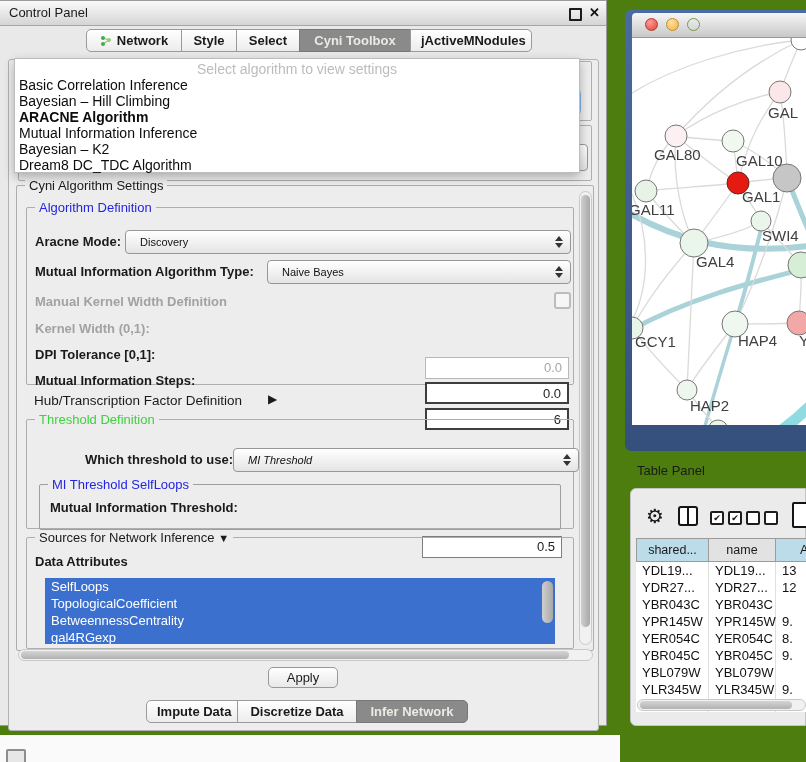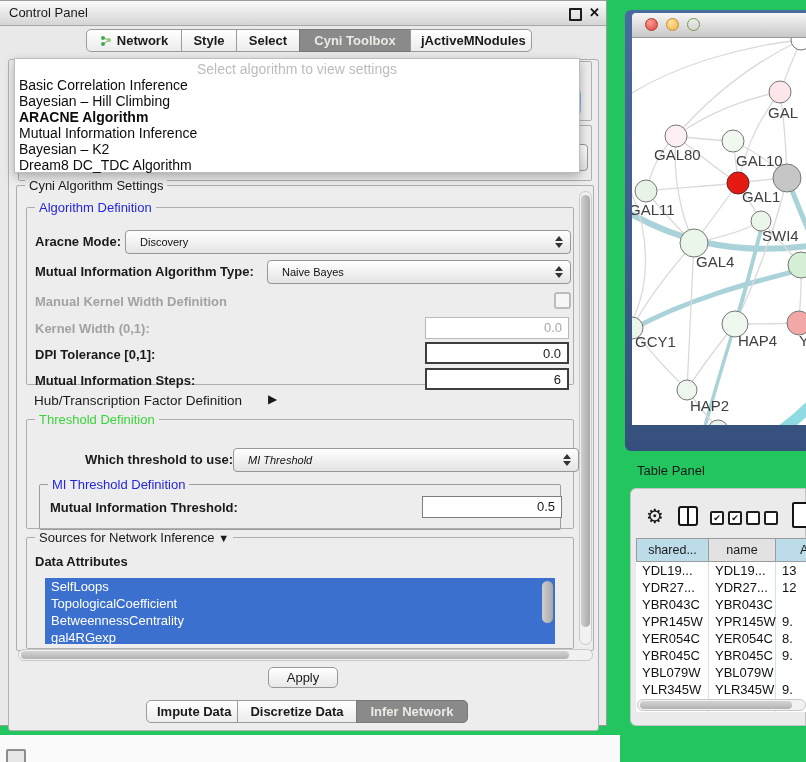--- a/index.html
+++ b/index.html
@@ -1,16 +1,16 @@
 <!DOCTYPE html>
 <html><head>
 <meta charset="utf-8">
 <style>
   html,body{margin:0;padding:0;background:#e9e9e9;}
-  .screen{position:relative;width:806px;height:762px;overflow:hidden;background:#22c55e;
+  .screen{position:relative;width:806px;height:762px;overflow:hidden;background:#4d7c0f;
           font-family:"Liberation Sans",sans-serif;color:#1a1a1a;}
   .abs{position:absolute;}
   
   .cp{position:absolute;left:0;top:8;width:607px;height:726px;background:#e9e9e9;
       border:1px solid #9c9c9c;border-left:none;box-sizing:border-box;}
   .cp-titlebar{position:absolute;left:0;top:0;width:100%;height:24px;
       background:linear-gradient(#fafafa,#d5d5d5);border-bottom:1px solid #a6a6a6;}
   .cp-title{position:absolute;left:9px;top:0;line-height:24px;font-size:13px;color:#1a1a1a;}
   .float-btn{position:absolute;right:24px;top:7px;width:9px;height:9px;border:2px solid #1b1b1b;border-radius:1px;}
   .close-btn{position:absolute;right:6px;top:4px;font-size:13px;font-weight:bold;color:#111;}
@@ -37,21 +37,21 @@
          padding-left:14px;color:#111;}
   .combo .arr{position:absolute;right:7px;top:50%;margin-top:-6px;width:8px;height:12px;}
   .combo .arr::before{content:"";position:absolute;top:0;left:0;border-left:4px solid transparent;
          border-right:4px solid transparent;border-bottom:5px solid #333;}
   .combo .arr::after{content:"";position:absolute;bottom:0;left:0;border-left:4px solid transparent;
          border-right:4px solid transparent;border-top:5px solid #333;}
   .combo.focused{box-shadow:0 0 0 3px #85b4e6;}
   .combo.ghost{color:#b3b3b3;}
   
   .field{position:absolute;box-sizing:border-box;height:22px;line-height:20px;background:#fff;
-         font-size:13px;text-align:right;padding:0 6px;}
+         font-size:13px;text-align:right;padding:0 6px;margin-top:40px;}
   .field.strong{border:2px solid #3e3e3e;}
   .field.mid{border:1px solid #7d7d7d;}
   .field.dis{border:1px solid #b9b9b9;color:#a8a8a8;}
   .lbl{position:absolute;font-size:13px;font-weight:bold;white-space:nowrap;}
   .lbl.dis{color:#a2a2a2;}
   .lbl.plain{font-weight:normal;}
   .chk{position:absolute;width:13px;height:13px;border:2px solid #bcbcbc;border-radius:3px;background:#f6f6f6;}
   
   .sb-v{position:absolute;width:13px;background:#f1f1f1;border:1px solid #c9c9c9;border-radius:7px;box-sizing:border-box;}
   .sb-v .th{position:absolute;left:1px;right:1px;border-radius:6px;background:linear-gradient(90deg,#cfcfcf,#a8a8a8);}
@@ -159,21 +159,21 @@
     <span class="lbl plain" style="left:268px;top:391px;font-size:12px;">▶</span>
 
     <div class="gbox" style="left:26px;top:418px;width:548px;height:110px;">
       <span class="legend green">Threshold Definition</span>
       <span class="lbl" style="left:58px;top:32px;">Which threshold to use:</span>
       <div class="combo" style="left:206px;top:28px;width:346px;font-style:italic;">
         <span>MI Threshold</span>
         <span class="arr"></span>
       </div>
       <div class="gbox" style="left:12px;top:64px;width:522px;height:46px;border-color:#9d9d9d;">
-        <span class="legend blue">MI Threshold Definition</span>
+        <span class="legend blue">MI Threshold SelfLoops</span>
         <span class="lbl" style="left:10px;top:15px;">Mutual Information Threshold:</span>
         <div class="field mid" style="left:382px;top:11px;width:140px;">0.5</div>
       </div>
     </div>
 
     <div class="gbox" style="left:26px;top:536px;width:548px;height:112px;">
       <span class="legend">
         <span>Sources for Network Inference</span>
         <span style="font-size:11px;">▼</span>
       </span>

